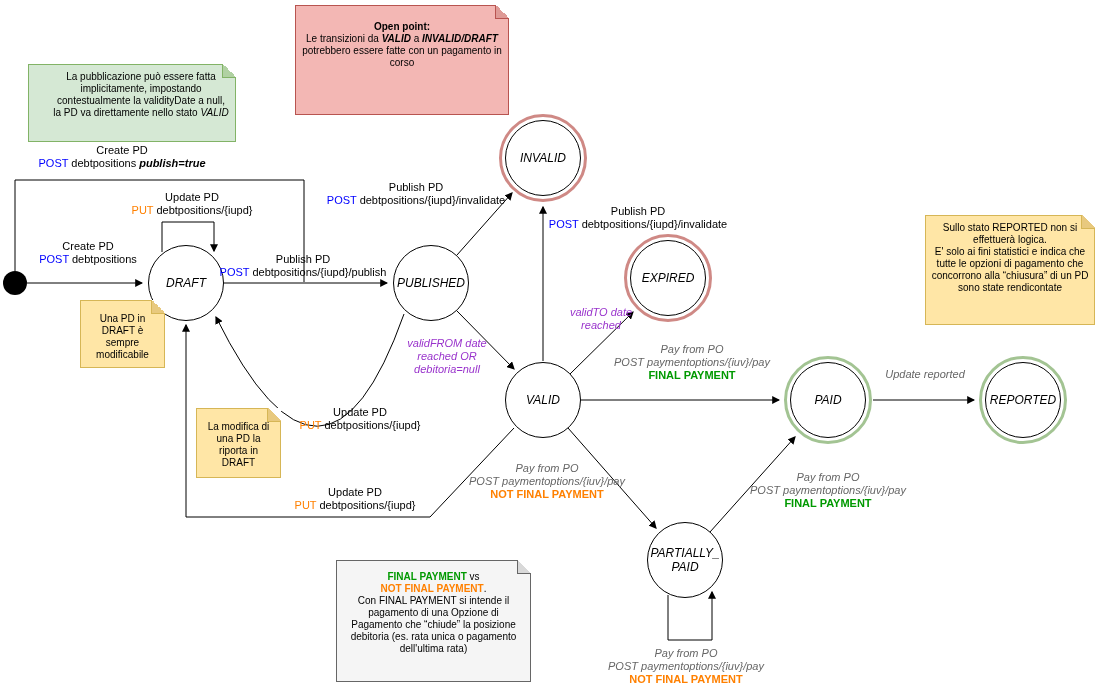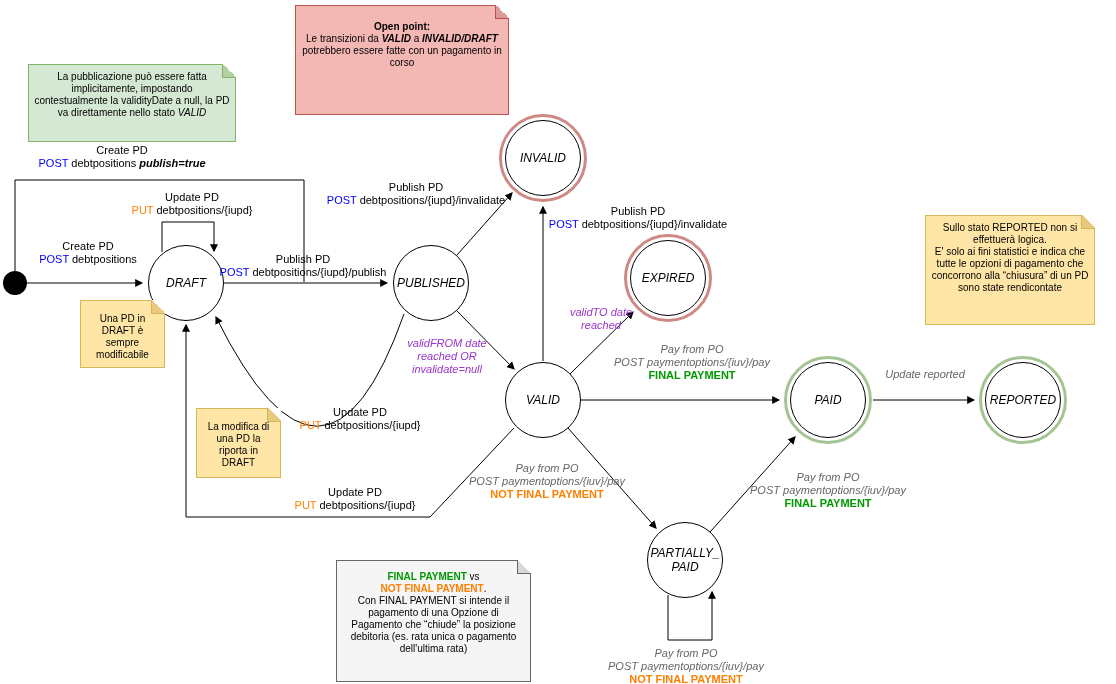--- a/index.html
+++ b/index.html
@@ -142,21 +142,21 @@
   </div>
 
   <div class="elabel purple" style="left:601px;top:306px;">
     <div>validTO date</div>
     <div>reached</div>
   </div>
 
   <div class="elabel purple" style="left:447px;top:337px;">
     <div>validFROM date</div>
     <div>reached OR</div>
-    <div>invalidate=null</div>
+    <div>debitoria=null</div>
   </div>
 
   <div class="elabel" style="left:692px;top:343px;">
     <div class="grayit">Pay from PO</div>
     <div class="grayit">POST paymentoptions/{iuv}/pay</div>
     <div class="greenb">FINAL PAYMENT</div>
   </div>
 
   <div class="elabel grayit" style="left:925px;top:368px;">
     <div>Update reported</div>
@@ -183,21 +183,21 @@
     <div class="grayit">POST paymentoptions/{iuv}/pay</div>
     <div class="greenb">FINAL PAYMENT</div>
   </div>
 
   <div class="elabel" style="left:686px;top:647px;">
     <div class="grayit">Pay from PO</div>
     <div class="grayit">POST paymentoptions/{iuv}/pay</div>
     <div class="orangeb">NOT FINAL PAYMENT</div>
   </div>
 
-  <div class="note green" style="left:28px;top:64px;width:208px;height:78px;">
+  <div class="note green" style="left:28px;top:64px;width:208px;height:78px;padding-left:23px;">
     <span class="fold"></span>
     <div><span>La pubblicazione può essere fatta implicitamente, impostando contestualmente la validityDate a null, la PD va direttamente nello stato </span><i>VALID</i></div>
   </div>
 
   <div class="note red" style="left:295px;top:5px;width:214px;height:110px;padding-top:15px;">
     <span class="fold"></span>
     <div class="title">Open point:</div>
     <div><span>Le transizioni da </span><b><i>VALID</i></b><span> a </span><b><i>INVALID/DRAFT</i></b><span> potrebbero essere fatte con un pagamento in corso</span></div>
   </div>
 

